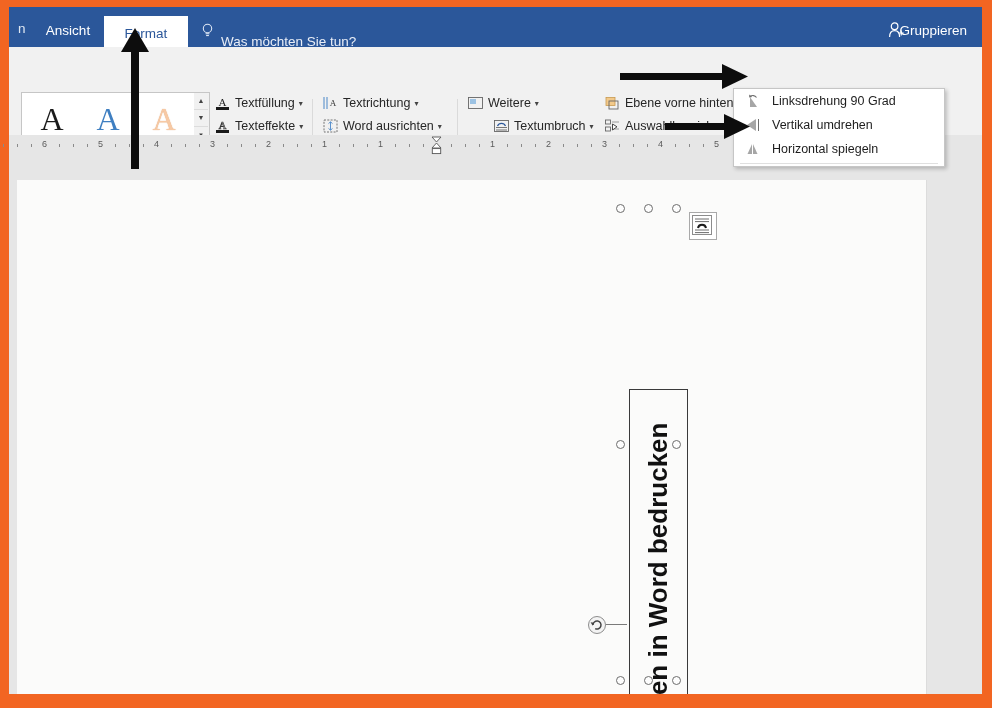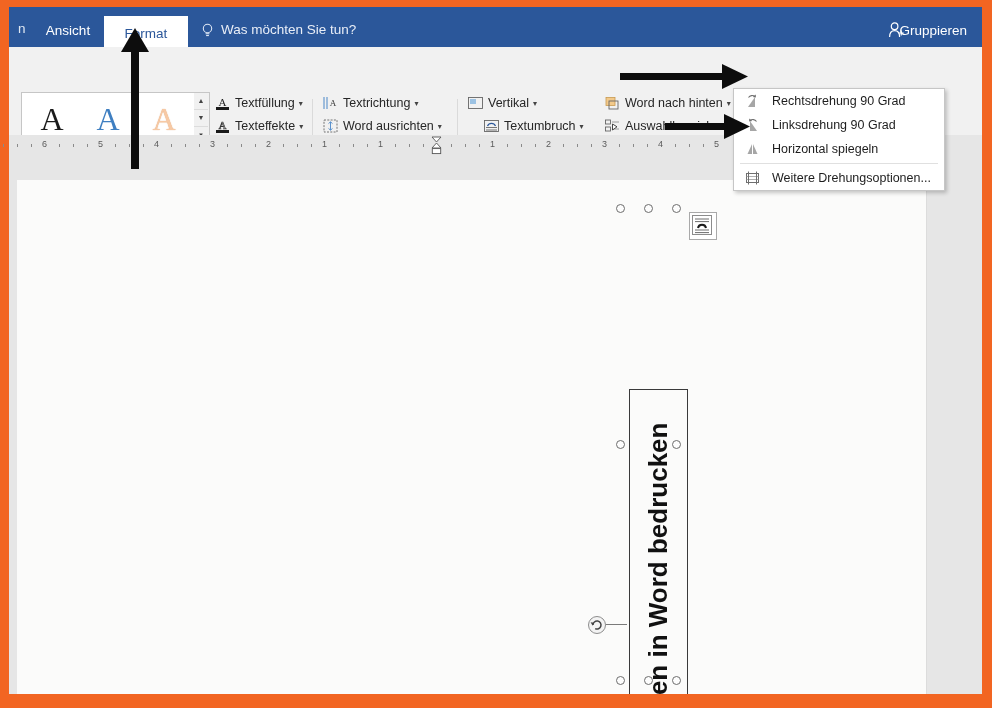--- a/index.html
+++ b/index.html
@@ -101,21 +101,21 @@
   <div class="titlebar">
     <span class="tab-cut">n</span>
     <div class="tab tab-ansicht">Ansicht</div>
     <div class="tab-active">Format</div>
 
     <svg class="bulb" viewBox="0 0 13 15">
       <circle cx="6.5" cy="5.5" r="4.2" fill="none" stroke="#dce6f4" stroke-width="1.1"></circle>
       <rect x="4.6" y="10.2" width="3.8" height="1.1" fill="#dce6f4"></rect>
       <rect x="5.1" y="12" width="2.8" height="1.1" fill="#dce6f4"></rect>
     </svg>
-    <span class="tellme" style="left:212px;">Was möchten Sie tun?</span>
+    <span class="tellme" style="left:212px;margin-top:12px;">Was möchten Sie tun?</span>
 
     <svg class="share-ic" viewBox="0 0 18 18">
       <circle cx="6.6" cy="5.2" r="3.3" fill="none" stroke="#fff" stroke-width="1.2"></circle>
       <path d="M1.6 16 C1.6 11.6 4 9.6 6.6 9.6 C9.2 9.6 11.6 11.6 11.6 16" fill="none" stroke="#fff" stroke-width="1.2"></path>
       <path d="M13.2 9.5 v5 M10.7 12 h5" stroke="#fff" stroke-width="1.2"></path>
     </svg>
     <span class="share">Gruppieren</span>
   </div>
 
   <div class="ribbon">
@@ -184,23 +184,23 @@
     </div>
     <div class="grp-label" style="left:310px;top:118px;width:130px;">Text</div>
     <div class="grp-sep" style="left:448px;"></div>
 
     <div class="cmd" style="left:458px;top:45px;">
       <span class="ci">
         <svg viewBox="0 0 17 16" width="17" height="16">
             <rect x="1.5" y="2.5" width="14" height="11" fill="none" stroke="#666" stroke-width=".9"></rect>
             <rect x="3" y="4" width="6" height="5" fill="#9cc2e3"></rect>
           </svg>
-      </span><span class="cap">Vertikal</span><span class="car">▾</span>
-    </div>
-    <div class="cmd" style="left:474px;top:68px;">
+      </span><span class="cap">Weitere</span><span class="car">▾</span>
+    </div>
+    <div class="cmd" style="left:484px;top:68px;">
       <span class="ci">
         <svg viewBox="0 0 17 16" width="17" height="16">
             <rect x="1.5" y="2.5" width="14" height="11" fill="none" stroke="#666" stroke-width=".9"></rect>
             <path d="M3 12 h11 M3 9.5 h11" stroke="#555" stroke-width=".8"></path>
             <path d="M4.5 8 C6 4.5 11 4.5 12.5 8" fill="none" stroke="#2b579a" stroke-width="1.2"></path>
           </svg>
       </span><span class="cap">Textumbruch</span><span class="car">▾</span>
     </div>
     <div class="cmd" style="left:458px;top:91px;">
       <span class="ci">
@@ -210,21 +210,21 @@
           </svg>
       </span><span class="cap">Ebene nach vorne</span><span class="car">▾</span>
     </div>
 
     <div class="cmd" style="left:595px;top:45px;">
       <span class="ci">
         <svg viewBox="0 0 17 16" width="17" height="16">
             <rect x="2" y="2.5" width="9" height="8" fill="#f2c98a" stroke="#c79a50" stroke-width=".8"></rect>
             <rect x="5" y="6" width="9" height="8" fill="none" stroke="#666" stroke-width=".9"></rect>
           </svg>
-      </span><span class="cap">Word nach hinten</span><span class="car">▾</span>
+      </span><span class="cap">Ebene vorne hinten</span><span class="car">▾</span>
     </div>
     <div class="cmd" style="left:595px;top:68px;">
       <span class="ci">
         <svg viewBox="0 0 17 16" width="17" height="16">
             <rect x="1.5" y="2" width="5" height="4" fill="none" stroke="#666" stroke-width=".9"></rect>
             <rect x="1.5" y="9" width="5" height="4" fill="none" stroke="#666" stroke-width=".9"></rect>
             <path d="M8 4h7M8 11h7" stroke="#888" stroke-width=".8"></path>
             <path d="M8.5 6 l0 6 l4.5 -3.2 z" fill="#fff" stroke="#333" stroke-width=".9"></path>
           </svg>
       </span><span class="cap">Auswahlbereich</span>
@@ -377,50 +377,41 @@
         <rect x="2.5" y="2.5" width="19" height="19" fill="#fff" stroke="#8c8c8c" stroke-width="1"></rect>
         <path d="M5 6h14M5 8.6h14M5 17h14M5 19.6h14" stroke="#6d6d6d" stroke-width="1"></path>
         <path d="M8 15 C8.6 10.5 15.4 10.5 16 15" fill="none" stroke="#1a1a1a" stroke-width="2"></path>
       </svg>
     </div>
   </div>
 
   <div class="menu">
     <div class="mi">
       <svg class="mic" viewBox="0 0 17 16">
-        <path d="M11 14 L11 4 L4 14 z" fill="#a6a6a6"></path>
-        <path d="M4.5 4.5 a4.5 4.5 0 0 1 6.5 -1" fill="none" stroke="#6f6f6f" stroke-width="1.1"></path>
-        <path d="M11.8 1.4 l0 3.2 l-3.1 -0.6 z" fill="#6f6f6f"></path>
-      </svg>
-      <span>Rechtsdrehung 90 Grad</span>
-    </div>
-    <div class="mi">
-      <svg class="mic" viewBox="0 0 17 16">
         <path d="M6 14 L6 4 L13 14 z" fill="#a6a6a6"></path>
         <path d="M12.5 4.5 a4.5 4.5 0 0 0 -6.5 -1" fill="none" stroke="#6f6f6f" stroke-width="1.1"></path>
         <path d="M5.2 1.4 l0 3.2 l3.1 -0.6 z" fill="#6f6f6f"></path>
       </svg>
       <span>Linksdrehung 90 Grad</span>
+    </div>
+    <div class="mi">
+      <svg class="mic" viewBox="0 0 17 16">
+        <path d="M12 2 L12 14 L3 8 z" fill="#a6a6a6"></path>
+        <path d="M14.5 2 v12" stroke="#6f6f6f" stroke-width="1"></path>
+      </svg>
+      <span>Vertikal umdrehen</span>
     </div>
     <div class="mi">
       <svg class="mic" viewBox="0 0 17 16">
         <path d="M8.5 2 L13.5 13 L3.5 13 z" fill="#a6a6a6"></path>
         <path d="M8.5 2 L8.5 13" stroke="#fff" stroke-width="1"></path>
       </svg>
       <span>Horizontal spiegeln</span>
     </div>
     <div class="msep"></div>
-    <div class="mi">
-      <svg class="mic" viewBox="0 0 17 16">
-        <rect x="2.5" y="3.5" width="12" height="9" fill="none" stroke="#6f6f6f" stroke-width="1"></rect>
-        <path d="M2.5 6.5h12M2.5 9.5h12" stroke="#9a9a9a" stroke-width=".8"></path>
-        <path d="M4.5 1.5v13M12.5 1.5v13" stroke="#6f6f6f" stroke-width="1"></path>
-      </svg>
-      <span>Weitere Drehungsoptionen...</span>
-    </div>
   </div>
 
   <svg class="ovl" viewBox="0 0 992 708">
     <g>
       <rect x="131" y="44" width="8" height="125" fill="#0d0d0d"></rect>
       <path d="M135 28 L149 52 L121 52 z" fill="#0d0d0d"></path>
     </g>
     <g>
       <rect x="620" y="73" width="107" height="7" fill="#0d0d0d"></rect>
       <path d="M748 76.5 L722 89 L722 64 z" fill="#0d0d0d"></path>

